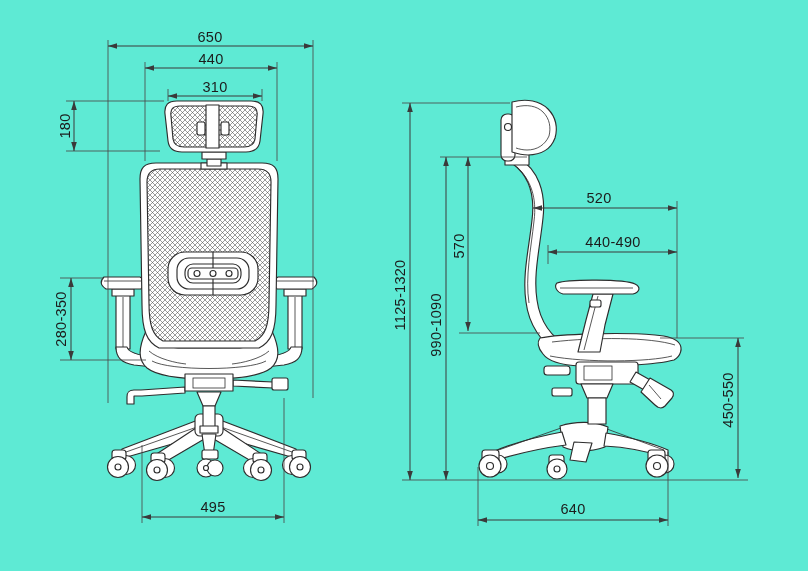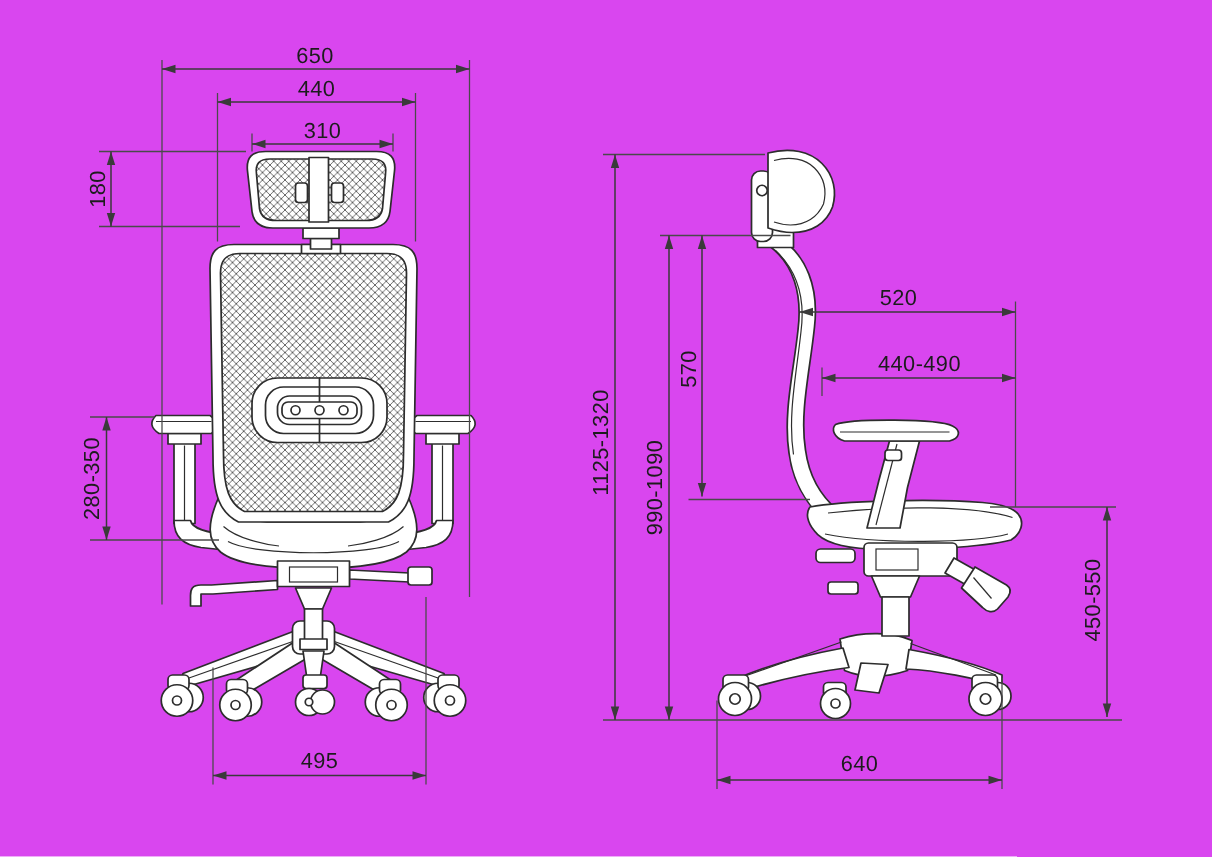--- a/index.html
+++ b/index.html
@@ -1,16 +1,16 @@
 <!DOCTYPE html>
 <html><head>
 <meta charset="utf-8">
 <style>
   html,body{margin:0;padding:0;background:#ffffff;}
-  .stage{position:relative;width:808px;height:571px;background:#d946ef;overflow:hidden;}
+  .stage{position:relative;width:808px;height:571px;background:#5eead4;overflow:hidden;}
   svg{display:block;}
   .dim-label{font-family:"Liberation Sans", sans-serif;font-size:14.5px;fill:#1c1c1c;letter-spacing:.3px;}
   .chair{stroke:#2d2d2d;stroke-width:1.15;fill:none;stroke-linejoin:round;stroke-linecap:round;}
   .chair-w{stroke:#2d2d2d;stroke-width:1.15;fill:#ffffff;stroke-linejoin:round;stroke-linecap:round;}
   .chair-m{stroke:#2d2d2d;stroke-width:1.15;fill:url(#mesh);stroke-linejoin:round;}
   .thin{stroke:#2d2d2d;stroke-width:.8;fill:none;}
   .dim{stroke:#3a3a3a;stroke-width:1;fill:none;}
   .ext{stroke:#4a4a4a;stroke-width:.85;fill:none;}
   .arr{fill:#3a3a3a;stroke:none;}
 </style>

